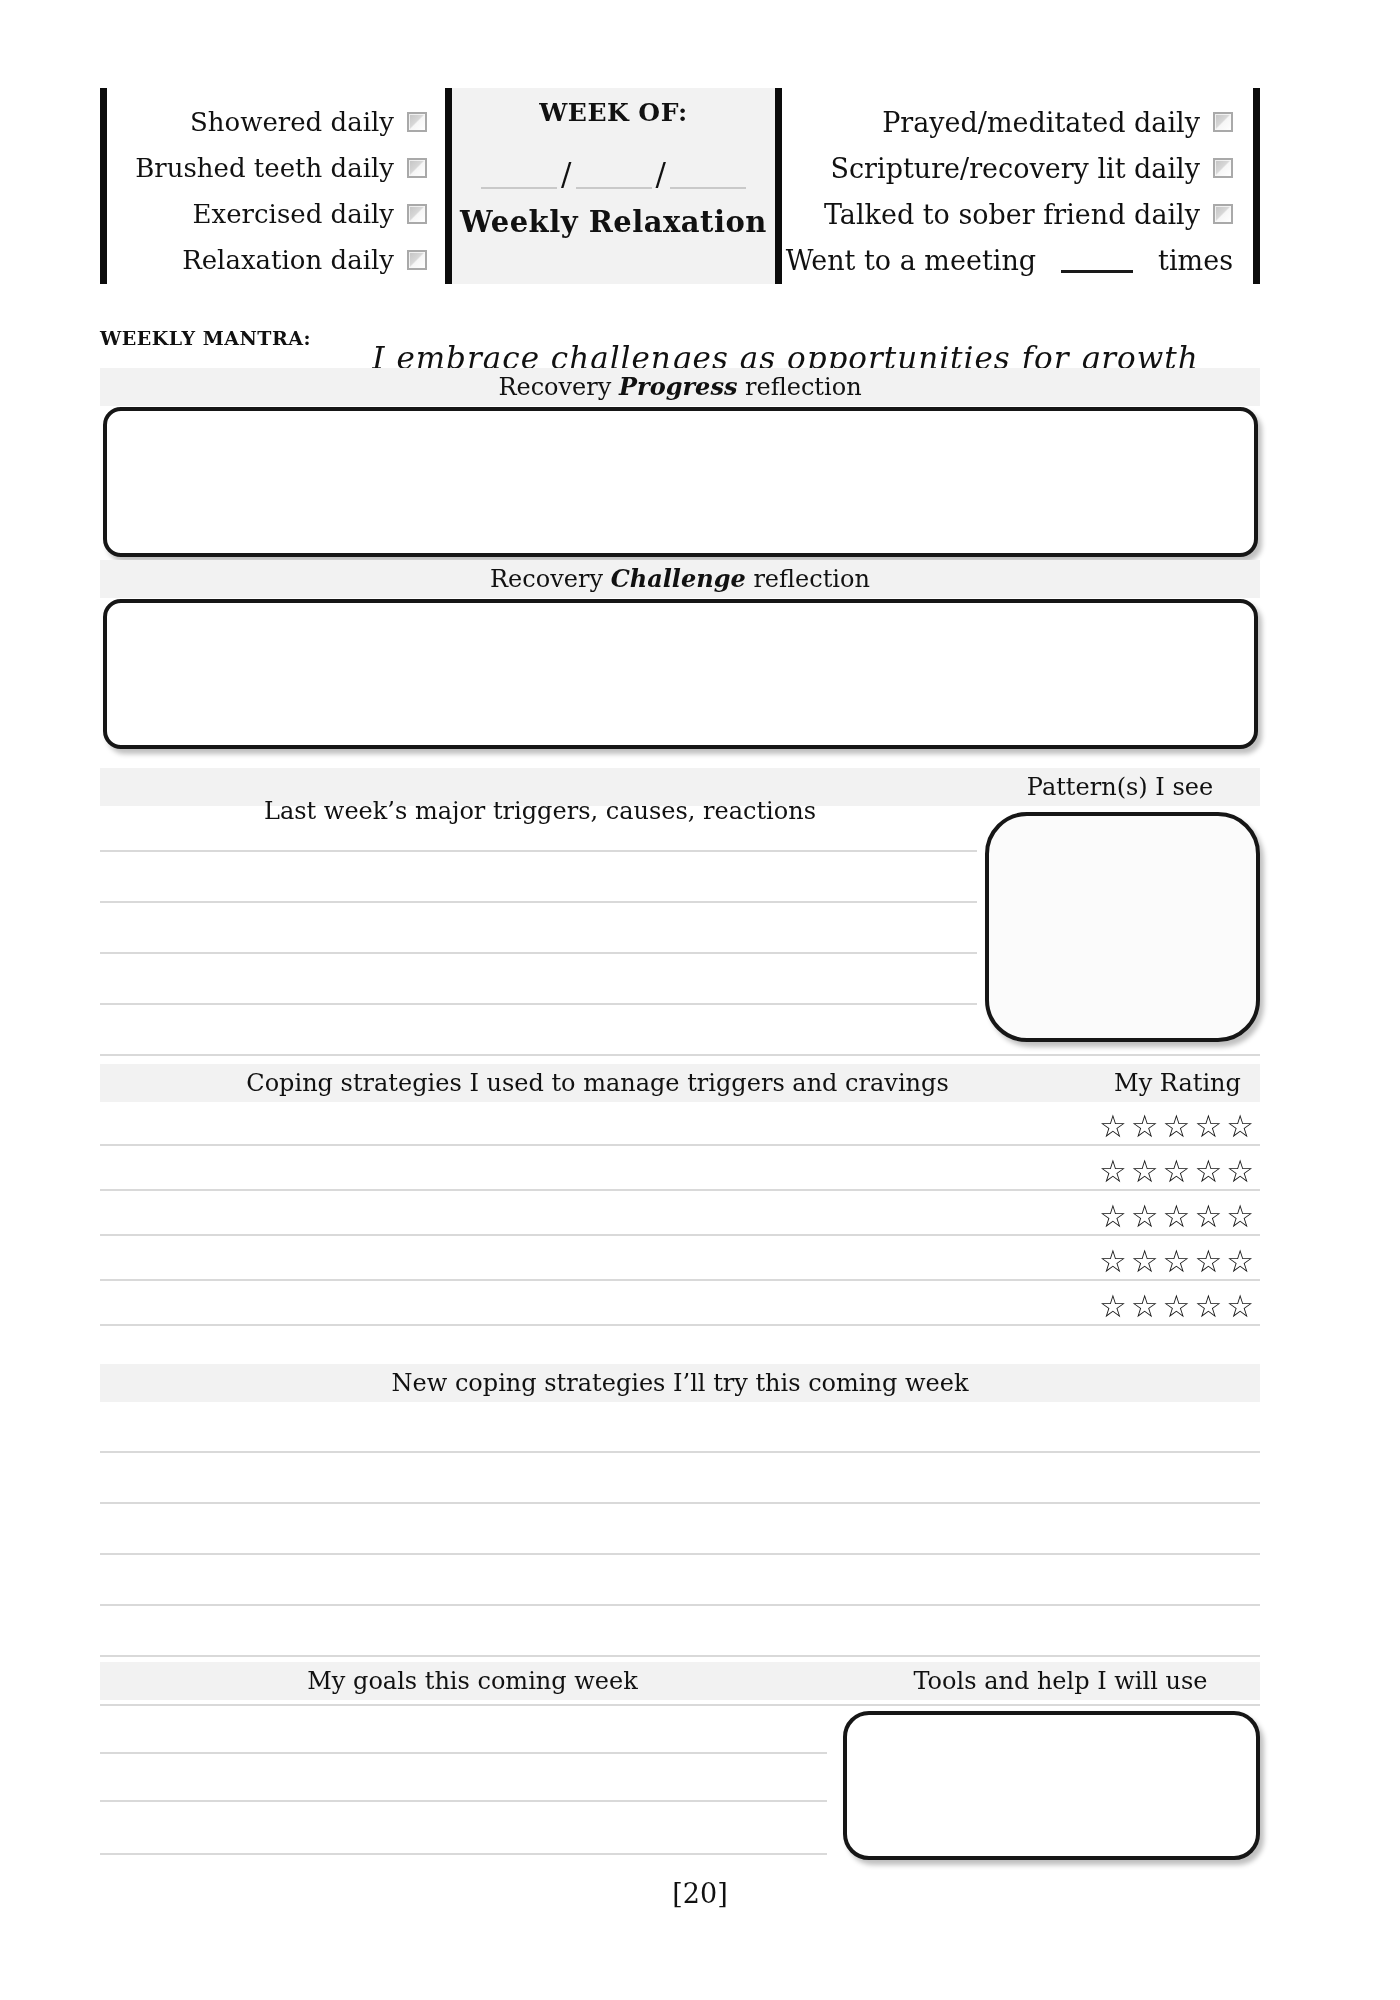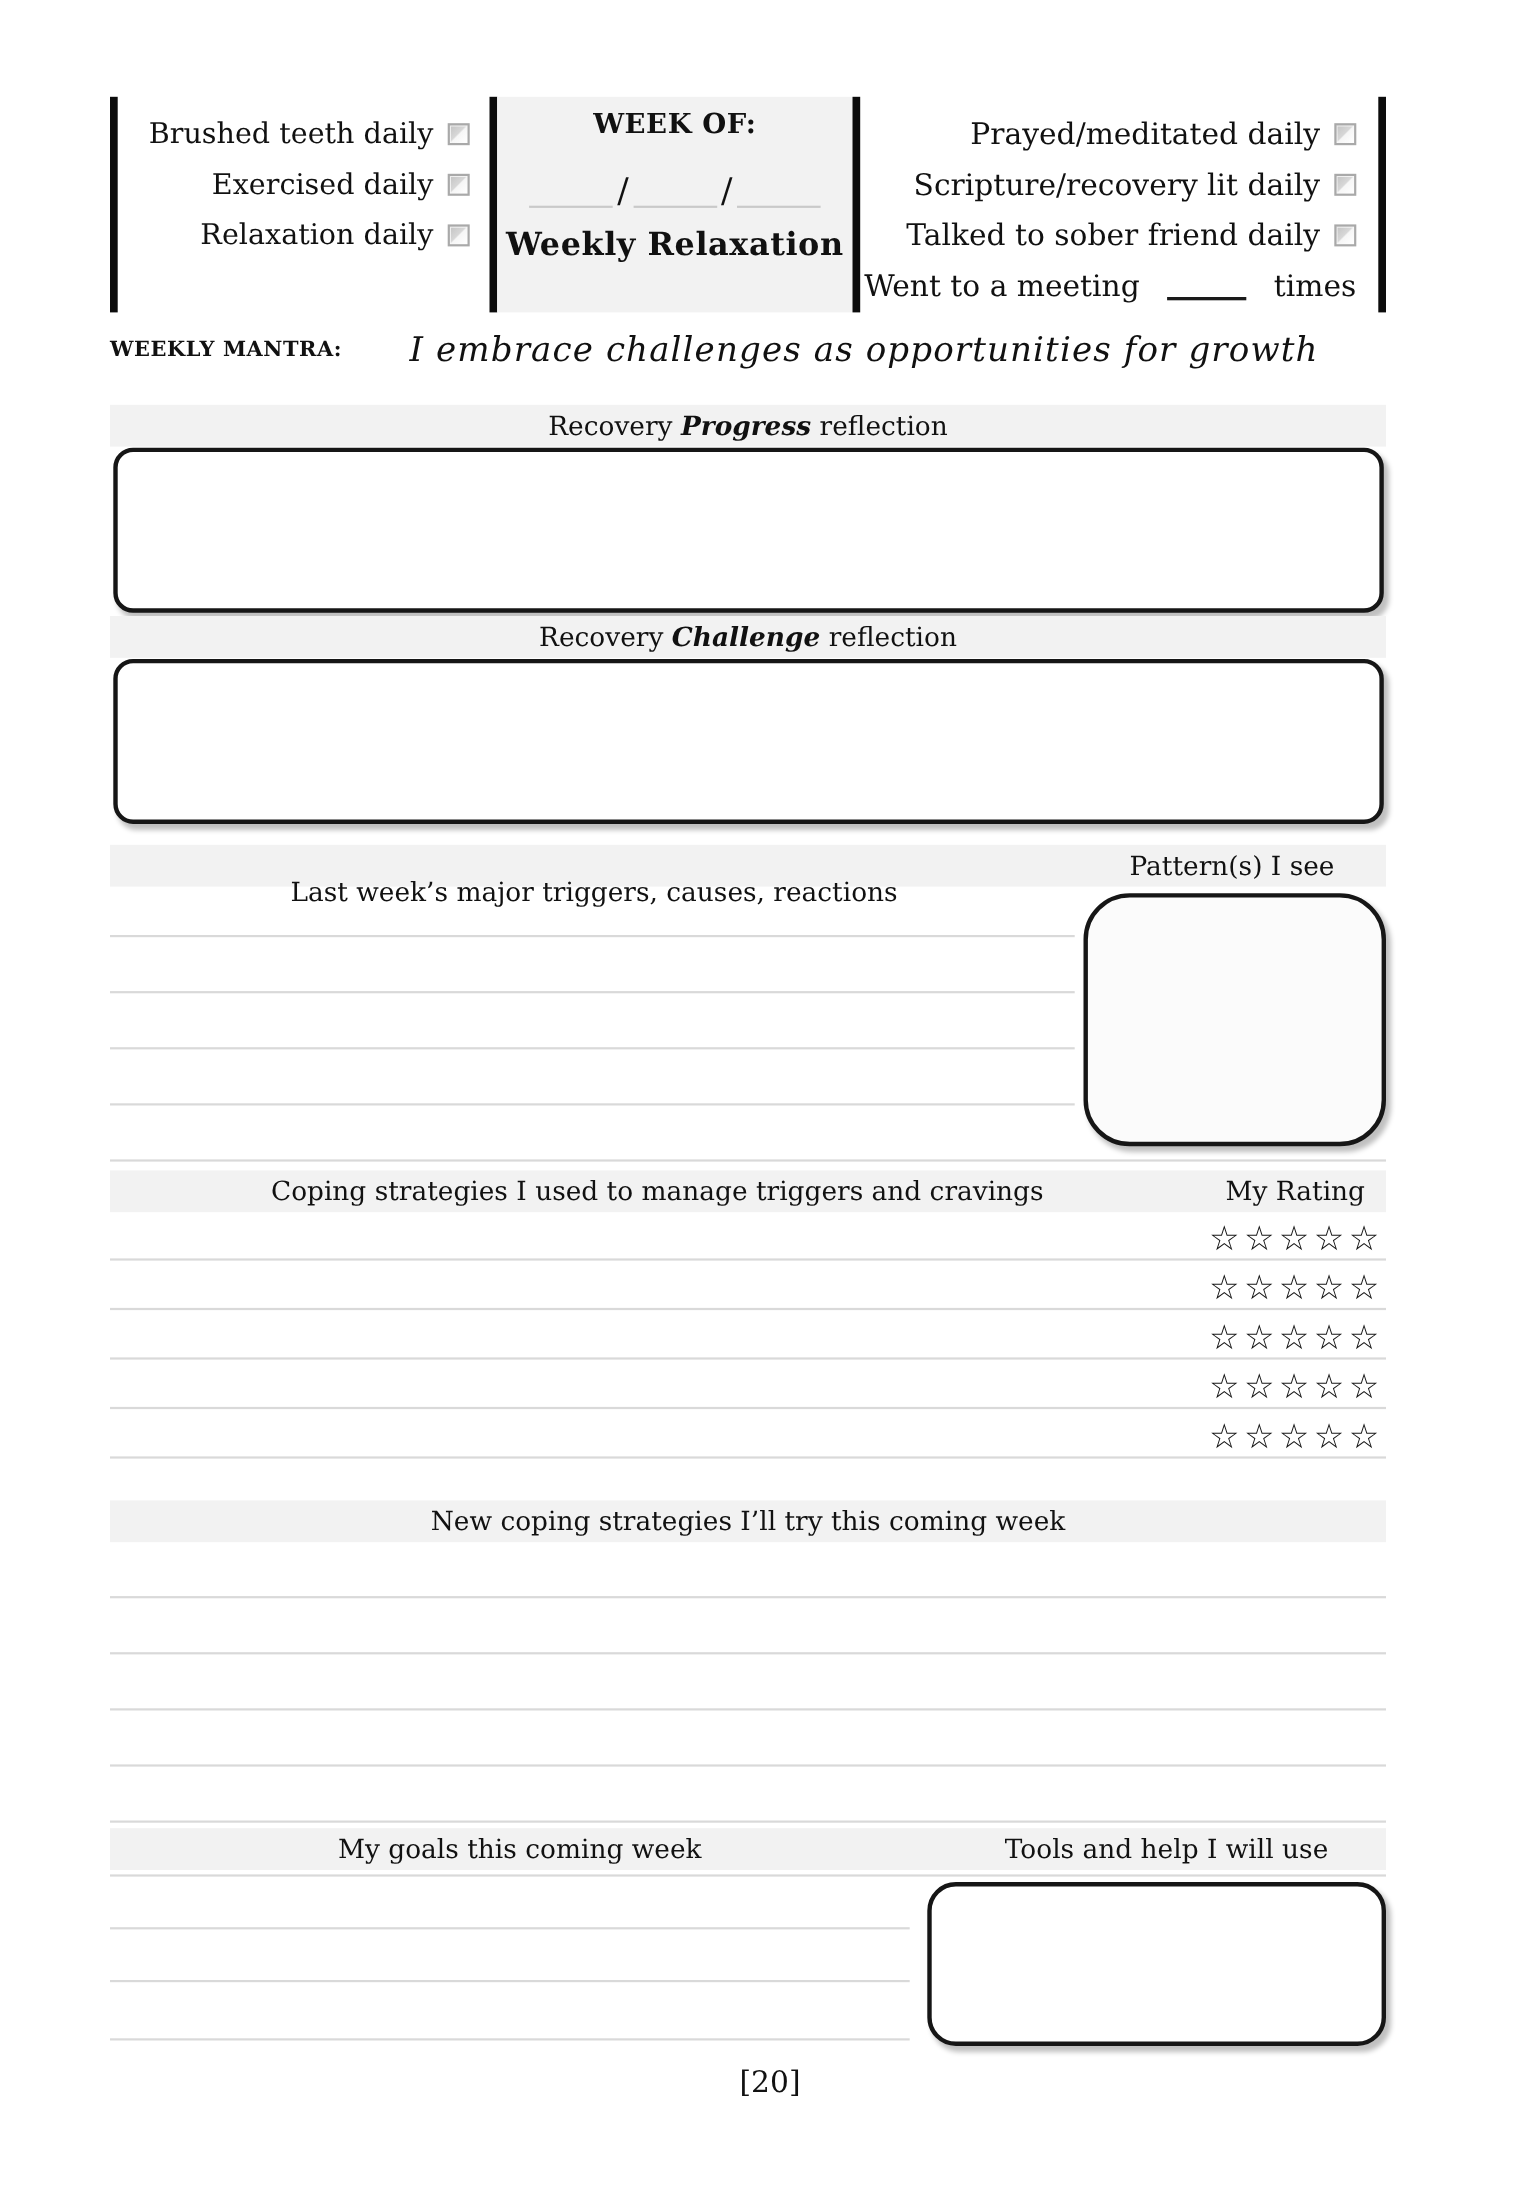--- a/index.html
+++ b/index.html
@@ -24,21 +24,21 @@
   .meeting-blank{display:inline-block;width:72px;height:22px;border-bottom:3px solid #1a1a1a;margin:0 12px;}
   .mid{width:323px;background:#f2f2f2;text-align:center;box-sizing:border-box;padding-top:10px;}
   .weekof{font-weight:700;font-size:25px;letter-spacing:.5px;}
   .date-row{display:flex;align-items:flex-end;justify-content:center;margin-top:16px;height:46px;}
   .dblank{width:76px;height:30px;border-bottom:2px solid #c9c9c9;flex:none;}
   .slash{font-size:31px;line-height:30px;padding:0 4px;font-weight:400;}
   .wr-title{font-weight:700;font-size:29px;margin-top:16px;letter-spacing:.5px;}
   
   .mantra-row{left:100px;top:300px;width:1160px;display:flex;align-items:center;}
   .mantra-label{font-weight:700;font-size:19px;letter-spacing:.5px;flex:none;}
-  .mantra-text{flex:1;text-align:center;font-style:italic;font-size:31px;letter-spacing:1px;}
+  .mantra-text{flex:1;text-align:center;font-style:italic;font-size:31px;letter-spacing:1px;margin-top:40px;}
   
   .secbar{background:#f2f2f2;height:38px;line-height:38px;font-size:24px;text-align:center;}
   .secbar .emph{font-weight:700;font-style:italic;}
   .split{display:flex;}
   .split .cell-a{box-sizing:border-box;}
   .split .cell-b{flex:1;}
   
   .wbox{background:#ffffff;border:4px solid #161616;border-radius:18px;
         box-shadow:4px 5px 5px rgba(0,0,0,.25);box-sizing:border-box;}
   
@@ -50,20 +50,24 @@
   
   .pagenum{left:0;top:1878px;width:1400px;text-align:center;font-size:27px;}
 </style>
 </head>
 <body>
 
 <div class="abs hdr">
   <div class="vbar"></div>
 
   <div class="hcol left">
+    <div class="h-row">
+      <span>Showered daily</span>
+      <span class="cb"></span>
+    </div>
     <div class="h-row">
       <span>Brushed teeth daily</span>
       <span class="cb"></span>
     </div>
     <div class="h-row">
       <span>Exercised daily</span>
       <span class="cb"></span>
     </div>
     <div class="h-row">
       <span>Relaxation daily</span>

